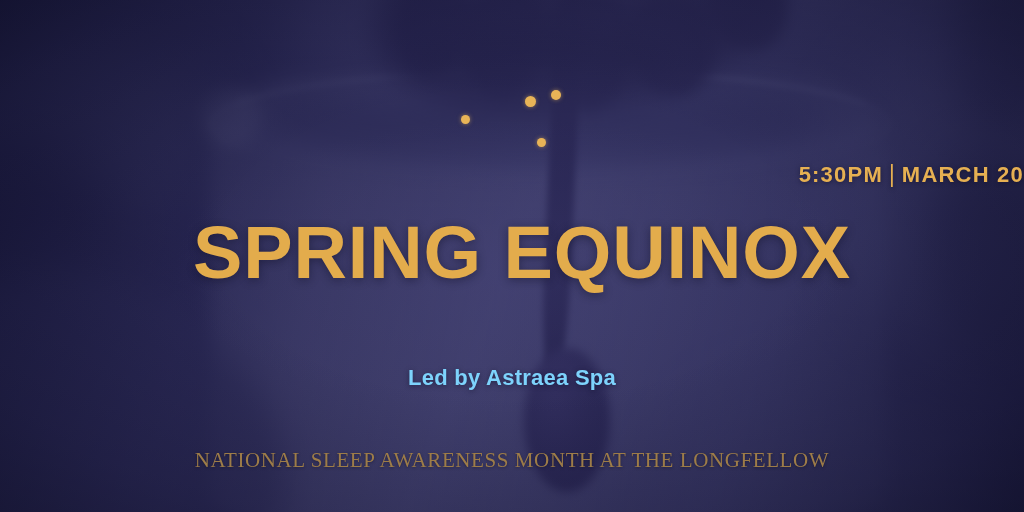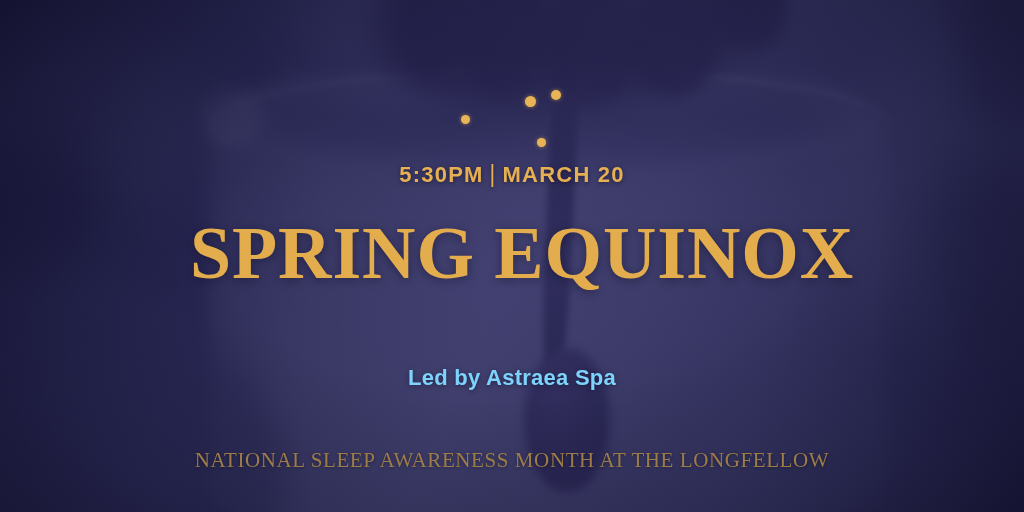--- a/index.html
+++ b/index.html
@@ -320,21 +320,21 @@
     display: flex;
     flex-direction: column;
     align-items: center;
   }
 
   .eyebrow {
     position: absolute;
     top: 162px;
     left: 0;
     right: 0;
-    text-align: center;
+    text-align: right;
     font-size: 22px;
     font-weight: 700;
     letter-spacing: 0.055em;
     color: #e6b052;
     font-family: "Liberation Sans", sans-serif;
     white-space: nowrap;
     text-shadow: 0 1px 4px rgba(14,13,36,0.55);
   }
   .eyebrow .sep {
     display: inline-block;
@@ -342,21 +342,21 @@
     font-weight: 400;
     transform: scaleY(1.05);
   }
 
   .headline {
     position: absolute;
     top: 198px;
     left: 0;
     right: 0;
     text-align: center;
-    font-family: Liberation Serif, serif;
+    font-family: Liberation Sans, sans-serif;
     color: #e3ac4c;
     line-height: 0.93;
     text-shadow: 0 2px 10px rgba(14,13,36,0.45);
     padding-left: 20px;
   }
   .headline-line {
     display: block;
     font-size: 74px;
     letter-spacing: 0.012em;
     white-space: nowrap;

